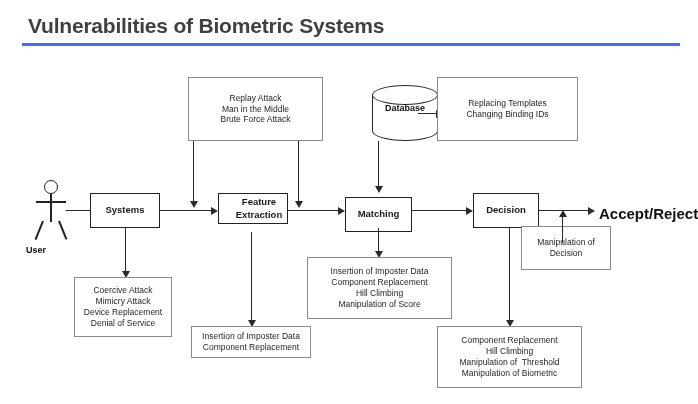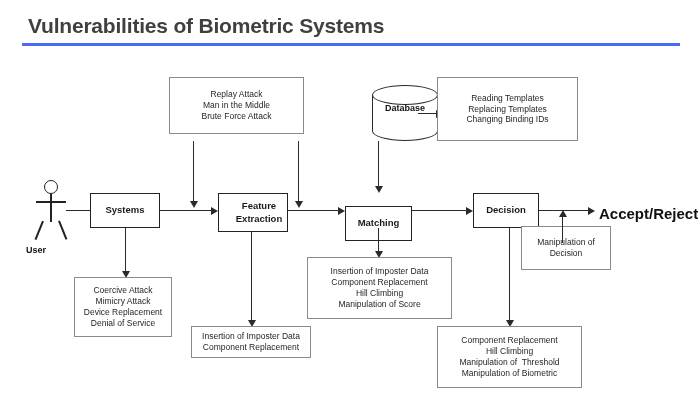--- a/index.html
+++ b/index.html
@@ -127,41 +127,40 @@
   }
 </style>
 </head>
 <body>
 
 <div id="stage">
 
   <div class="title">Vulnerabilities of Biometric Systems</div>
   <div class="title-rule"></div>
 
-  <div class="box note" style="left:169px;top:77px;width:135px;height:57px;justify-content:flex-end;">
+  <div class="box note" style="left:188px;top:77px;width:135px;height:64px;justify-content:flex-end;">
     <span class="lines">
       <span>Replay Attack</span>
       <span>Man in the Middle</span>
       <span>Brute Force Attack</span>
     </span>
   </div>
 
   <div class="db" style="left:352px;top:85px;margin-left:20px;">
     <div class="body"></div>
     <div class="bottom"></div>
     <div class="top"></div>
     <div class="label">Database</div>
   </div>
 
   <div class="h-line" style="left:418px;top:113px;width:18px;"></div>
   <div class="arrow-r" style="left:436px;top:109.5px;"></div>
 
   <div class="box note" style="left:437px;top:77px;width:141px;height:64px;">
     <span class="lines">
-      <span>Reading Templates</span>
       <span>Replacing Templates</span>
       <span>Changing Binding IDs</span>
     </span>
   </div>
 
   <div class="v-line" style="left:193px;top:141px;height:60px;"></div>
   <div class="arrow-d" style="left:189.5px;top:201px;"></div>
 
   <div class="v-line" style="left:298px;top:141px;height:60px;"></div>
   <div class="arrow-d" style="left:294.5px;top:201px;"></div>
@@ -179,28 +178,28 @@
   <div class="user-label">User</div>
 
   <div class="h-line" style="left:66px;top:210px;width:24px;"></div>
 
   <div class="box proc" style="left:90px;top:193px;width:70px;height:35px;">
     <span class="lines">
         <span>Systems</span>
       </span>
   </div>
 
-  <div class="box proc" style="left:218px;top:193px;width:70px;height:39px;padding-left:12px;">
+  <div class="box proc" style="left:218px;top:193px;width:70px;height:31px;padding-left:12px;">
     <span class="lines">
       <span>Feature</span>
       <span>Extraction</span>
     </span>
   </div>
 
-  <div class="box proc" style="left:345px;top:206px;width:67px;height:35px;align-items:center;">
+  <div class="box proc" style="left:345px;top:197px;width:67px;height:35px;align-items:center;">
     <span class="lines">
         <span>Matching</span>
       </span>
   </div>
 
   <div class="box proc" style="left:473px;top:193px;width:66px;height:35px;">
     <span class="lines">
         <span>Decision</span>
       </span>
   </div>

